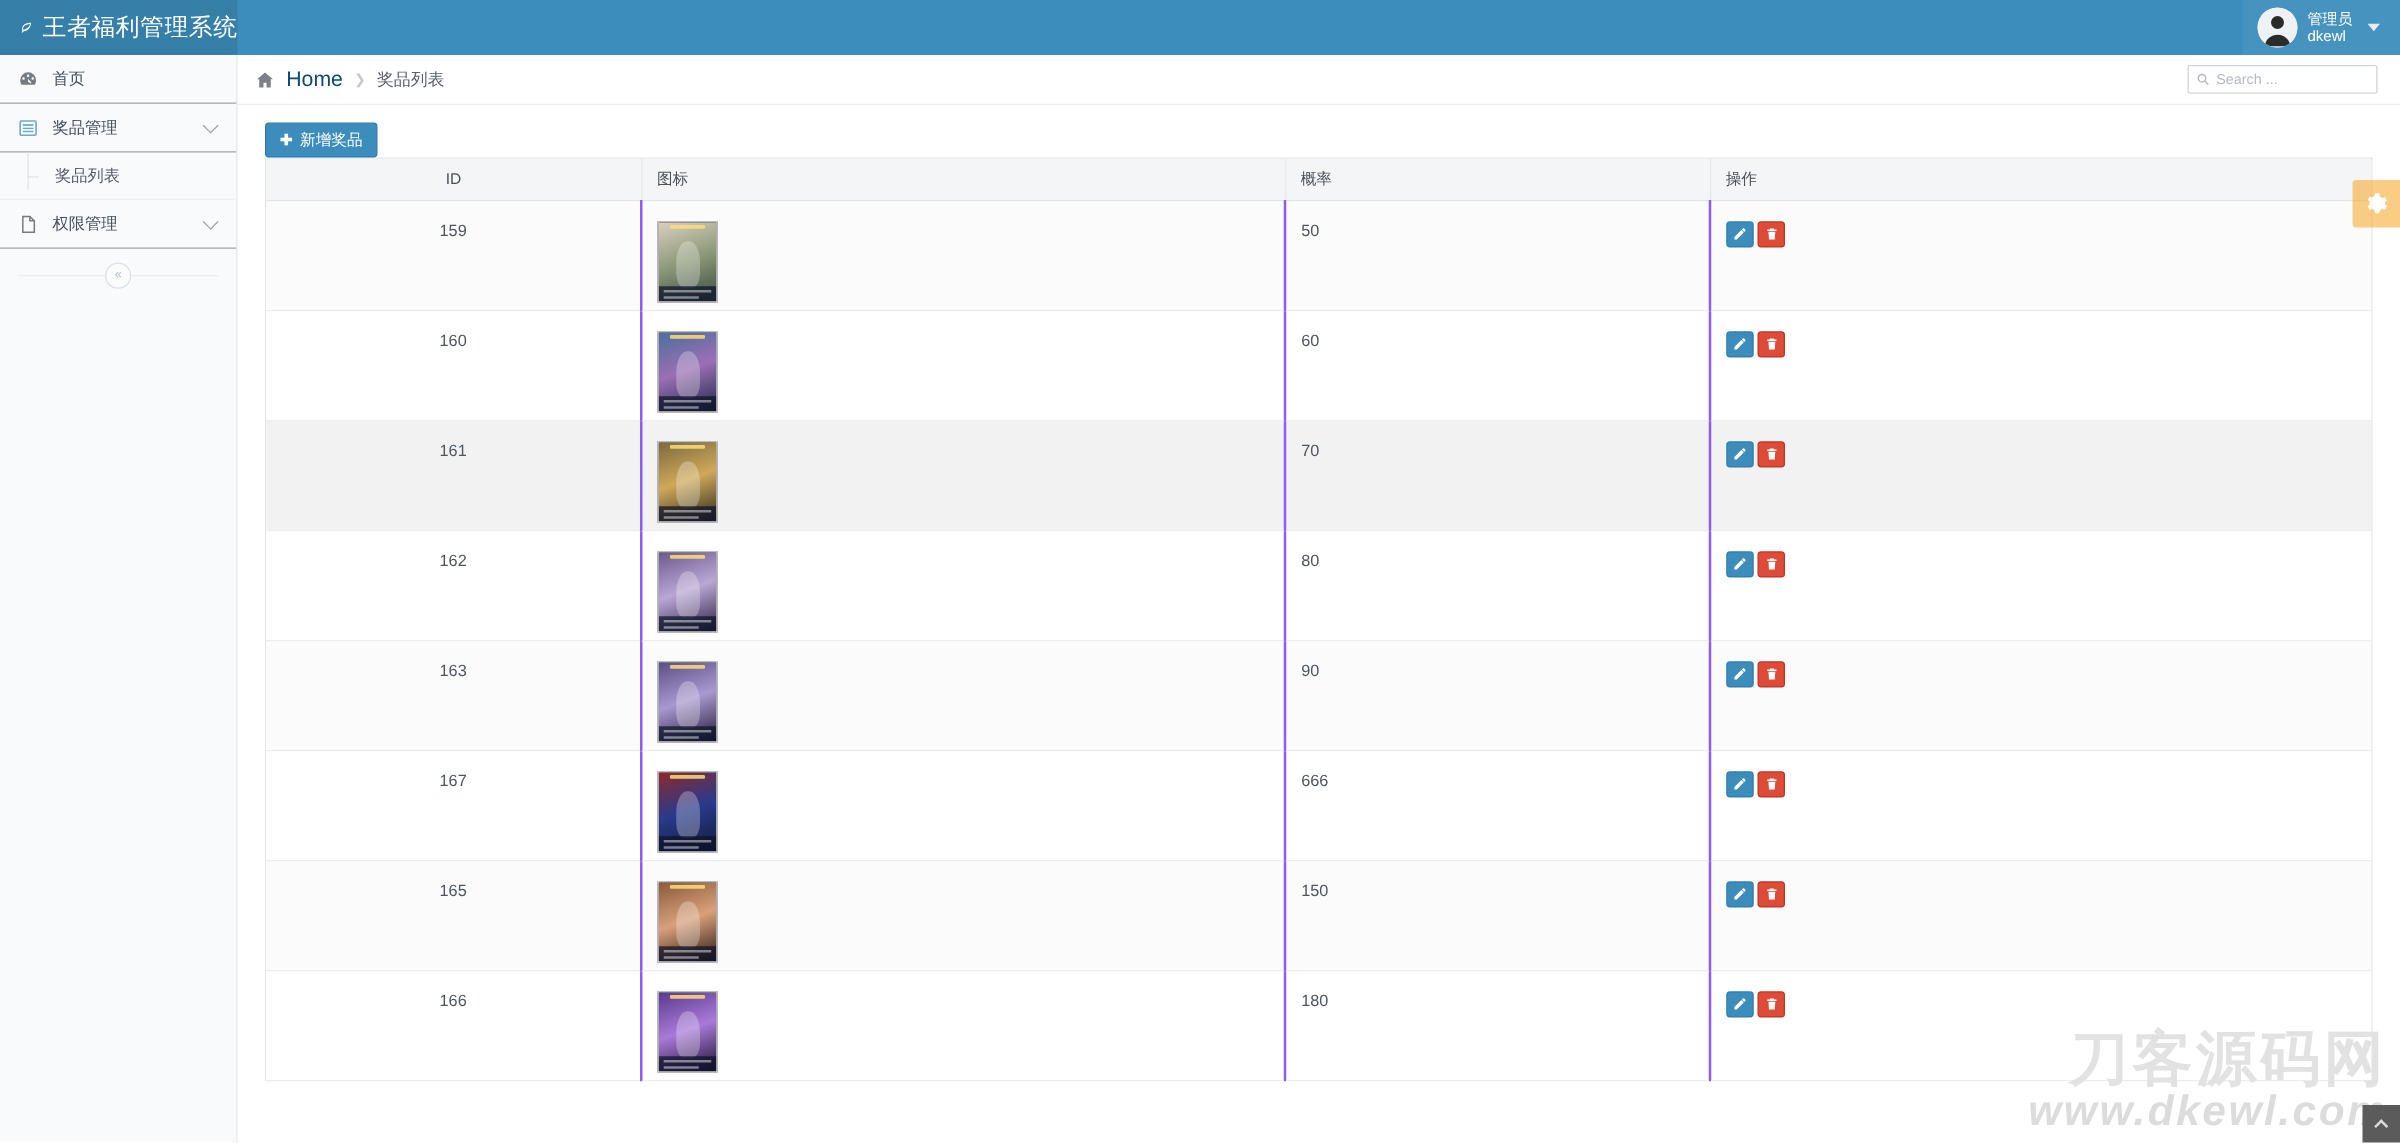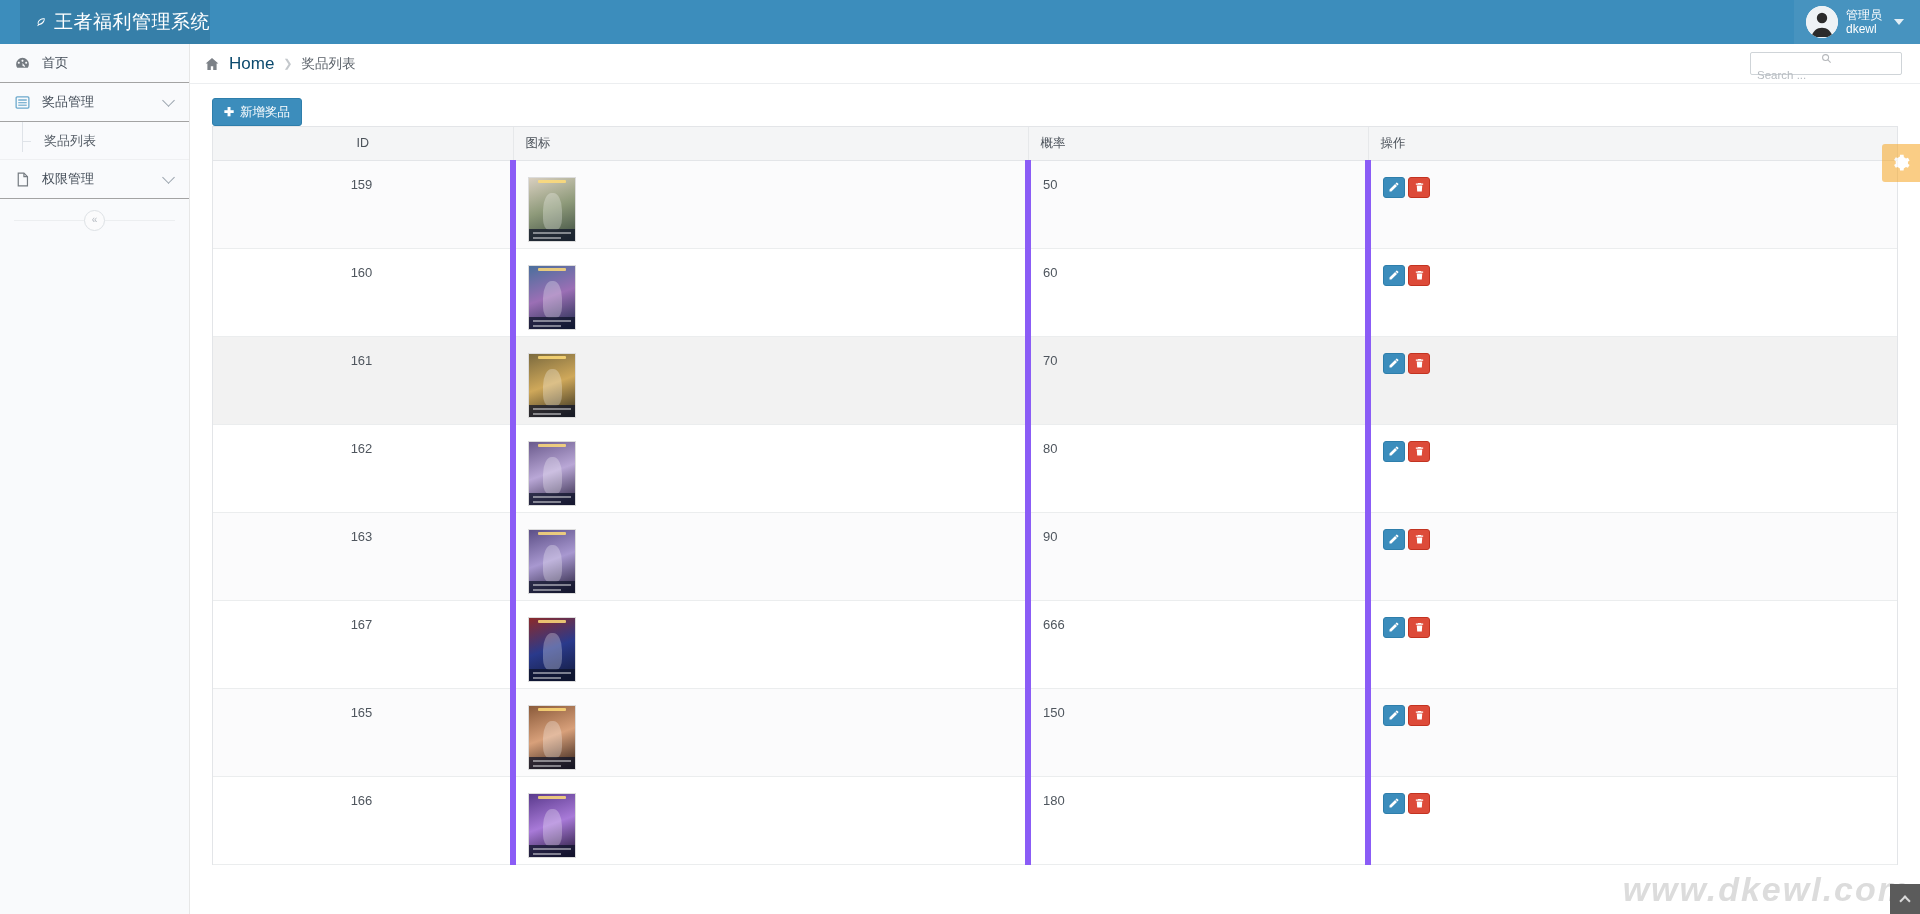--- a/index.html
+++ b/index.html
@@ -15,21 +15,20 @@
     position: absolute; top: 0; left: 0; width: 1920px; height: 44px;
     background: #3c8dbc;
     display: flex; align-items: center;
     z-index: 30;
   }
   .logo-zone {
     width: 190px; height: 44px;
     display: flex; align-items: center; gap: 8px;
     padding-left: 16px;
     background: #367fa9;
-    margin-left: 20px;
   }
   .leaf-icon { width: 20px; height: 20px; display:block; }
   .logo-text {
     color: #ffffff; font-size: 19px; letter-spacing: .5px;
     white-space: nowrap; font-weight: 400;
   }
   .topbar-spacer { flex: 1; }
   .user-zone {
     height: 44px; display: flex; align-items: center; gap: 8px;
     padding: 0 16px 0 12px; cursor: pointer;
@@ -113,21 +112,20 @@
   .home-ico { width: 16px; height: 16px; opacity: .72; }
   .crumb-link { color: #0c4a6e; font-size: 17px; cursor: pointer; }
   .crumb-sep { color: #c4c8cc; font-size: 11px; }
   .crumb-cur { color: #5a6169; font-size: 13.5px; }
   .crumb-spacer { flex: 1; }
   .searchbox {
     width: 152px; height: 23px; border: 1px solid #cfd4d8;
     border-radius: 2px; background: #fff;
     display: flex; align-items: center; gap: 5px; padding: 0 6px;
     margin-right: 4px;
-    flex-direction: column;
   }
   .search-ico { width: 11px; height: 11px; opacity: .5; flex-shrink:0; }
   .searchbox input {
     border: 0; outline: 0; font-size: 11.5px; color: #555;
     width: 100%; background: transparent;
     font-family: "Liberation Sans", sans-serif;
   }
   .searchbox input::placeholder { color: #b6bbc0; }
 
   
@@ -151,21 +149,21 @@
     border-right: 1px solid #e6e8ea;
   }
   thead th:last-child { border-right: 0; }
   th.c-id { width: 300px; text-align: center; }
   th.c-icon { width: 515px; }
   th.c-rate { width: 340px; }
   tbody td {
     height: 88px; vertical-align: top; padding: 16px 12px 0 12px;
     font-size: 13px; color: #4f565e;
     border-bottom: 1px solid #ebedee;
-    border-right: 6px solid #8b5cf6;
+    border-right: 2px solid #8b5cf6;
   }
   tbody td:last-child { border-right: 0; }
   tbody tr:nth-child(odd) { background: #fbfbfc; }
   tbody tr:nth-child(even) { background: #ffffff; }
   tbody tr.alt-shade { background: #f2f2f2 !important; }
   td.c-id { text-align: center; }
 
   .thumb {
     width: 48px; height: 65px; border: 1px solid #dcdcdc;
     background: #2b2b3a; position: relative; overflow: hidden;
@@ -602,20 +600,21 @@
 
   </div>
 
   <div class="gear-tab">
     <svg width="20" height="20" viewBox="0 0 24 24">
       <path d="M12 8.4a3.6 3.6 0 100 7.2 3.6 3.6 0 000-7.2zm8.4 3.6c0-.5 0-1-.1-1.4l2-1.6-2-3.4-2.4 1a7.8 7.8 0 00-2.4-1.4L15.1 2H10.9l-.4 2.6c-.9.3-1.7.8-2.4 1.4l-2.4-1-2 3.4 2 1.6a9 9 0 000 2.8l-2 1.6 2 3.4 2.4-1c.7.6 1.5 1.1 2.4 1.4l.4 2.8h4.2l.4-2.8c.9-.3 1.7-.8 2.4-1.4l2.4 1 2-3.4-2-1.6c.1-.4.1-.9.1-1.4z" fill="#ffffff"></path>
     </svg>
   </div>
 
   <div class="watermark">
+    <div class="wm-cn">刀客源码网</div>
     <div class="wm-en">www.dkewl.com</div>
   </div>
 
   <div class="totop">
     <span></span>
   </div>
 
 </div>
 
 </body></html>

